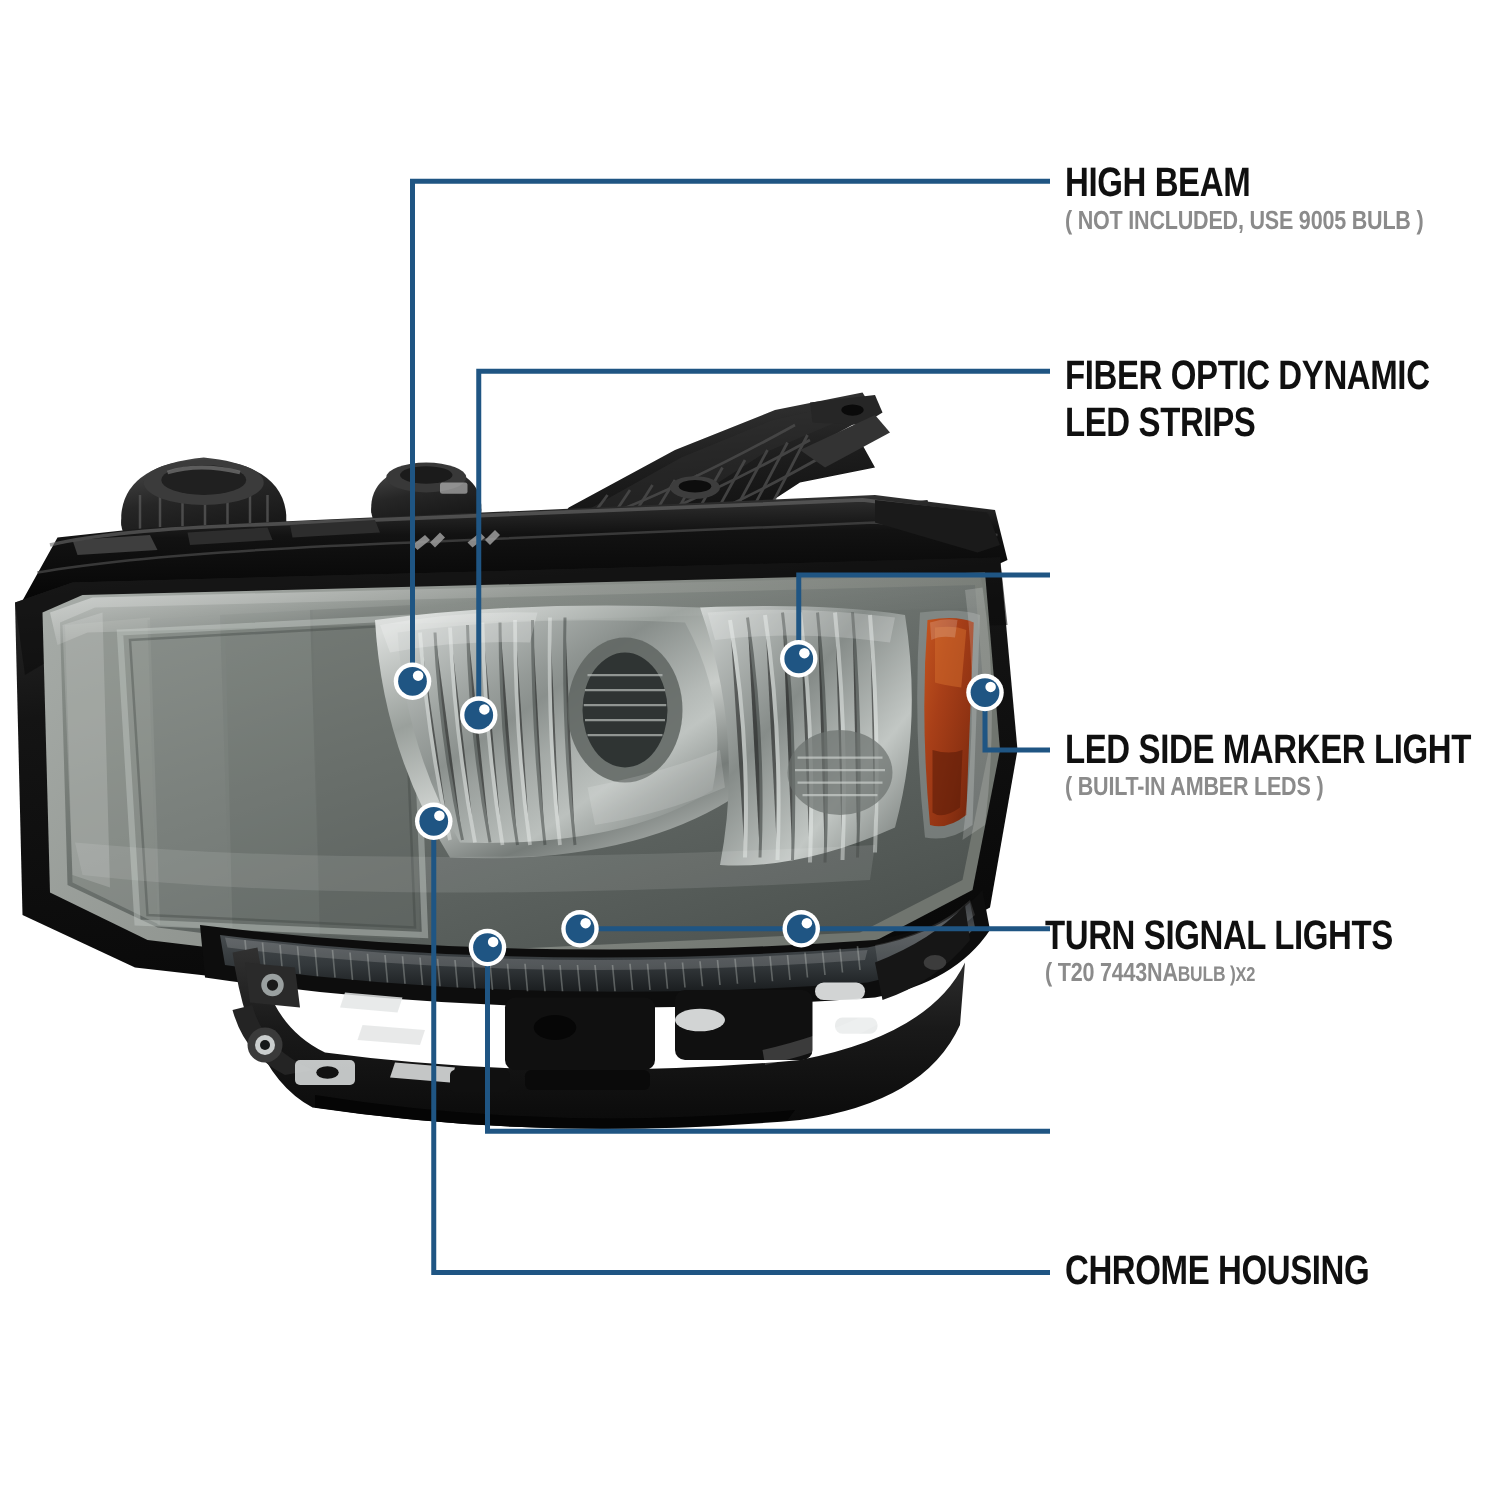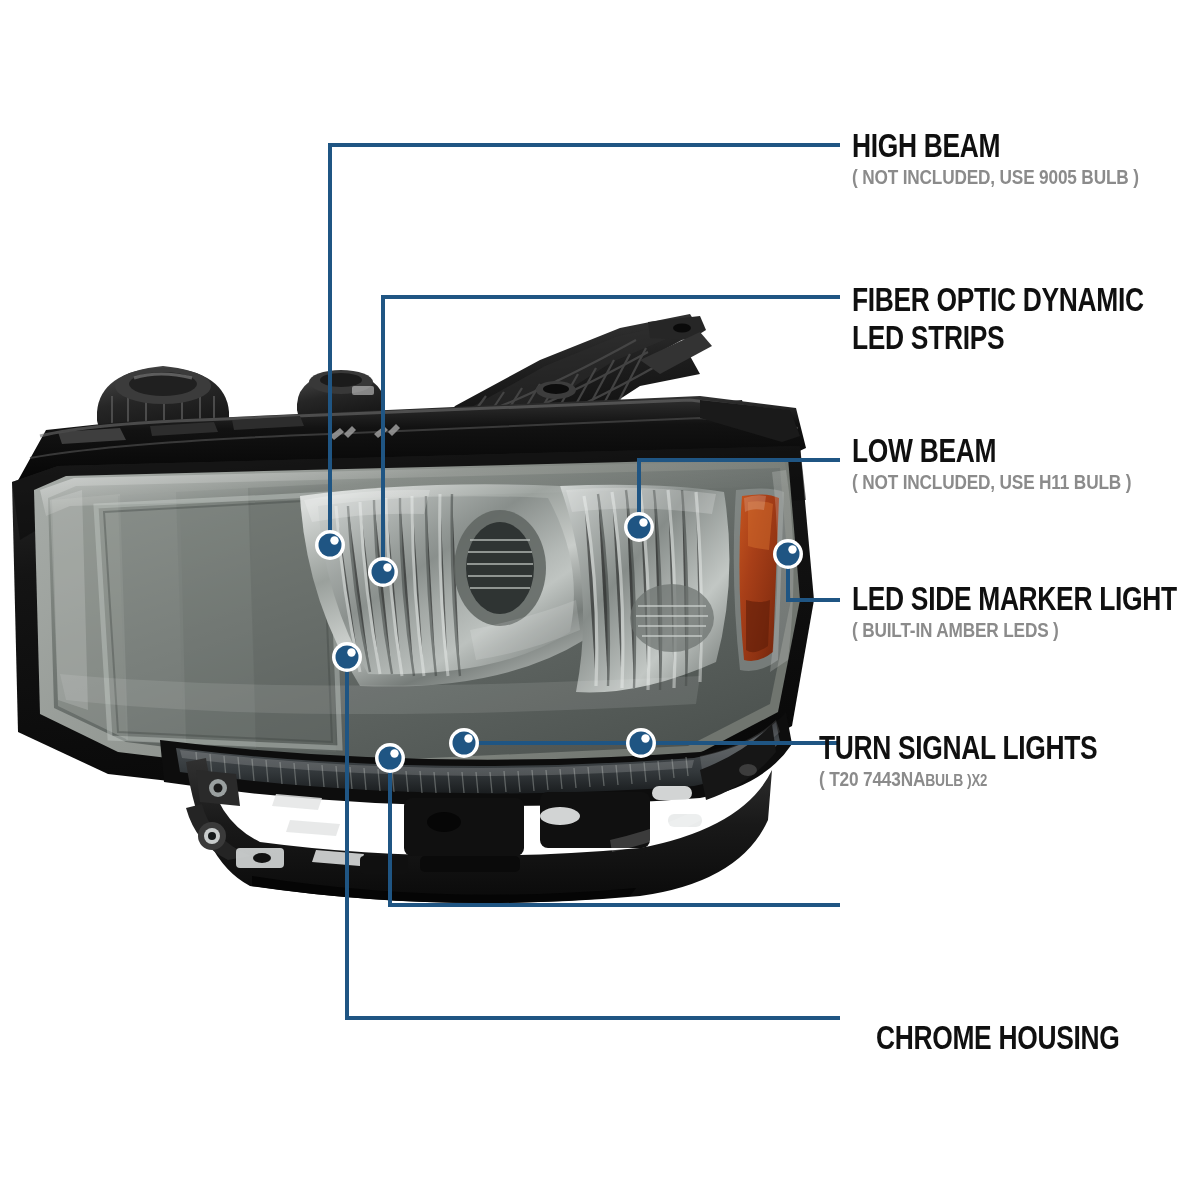--- a/index.html
+++ b/index.html
@@ -435,33 +435,29 @@
 
   <div class="callout" style="left:852px;top:128px;">
     <div class="c-title">HIGH BEAM</div>
     <div class="c-sub">( NOT INCLUDED, USE  9005  BULB )</div>
   </div>
 
   <div class="callout" style="left:852px;top:281px;width:430px;white-space:normal;">
     <div class="c-title two-line">FIBER OPTIC DYNAMIC LED STRIPS</div>
   </div>
 
-  <div class="callout" style="left:852px;top:433px;">
-    <div class="c-title">LOW BEAM</div>
-    <div class="c-sub">( NOT INCLUDED, USE  H11  BULB )</div>
-  </div>
 
   <div class="callout" style="left:852px;top:581px;">
     <div class="c-title">LED SIDE MARKER LIGHT</div>
     <div class="c-sub">( BUILT-IN AMBER LEDS )</div>
   </div>
 
-  <div class="callout" style="left:819px;top:730px;">
+  <div class="callout" style="left:836px;top:730px;">
     <div class="c-title">TURN SIGNAL LIGHTS</div>
     <div class="c-sub"><span>( T20  7443NA</span><span class="sm">BULB )</span><span class="xs">X2</span></div>
   </div>
 
 
-  <div class="callout" style="left:852px;top:1020px;margin-left:24px;">
+  <div class="callout" style="left:852px;top:998px;">
     <div class="c-title">CHROME HOUSING</div>
   </div>
 
 </div>
 
 </body></html>

